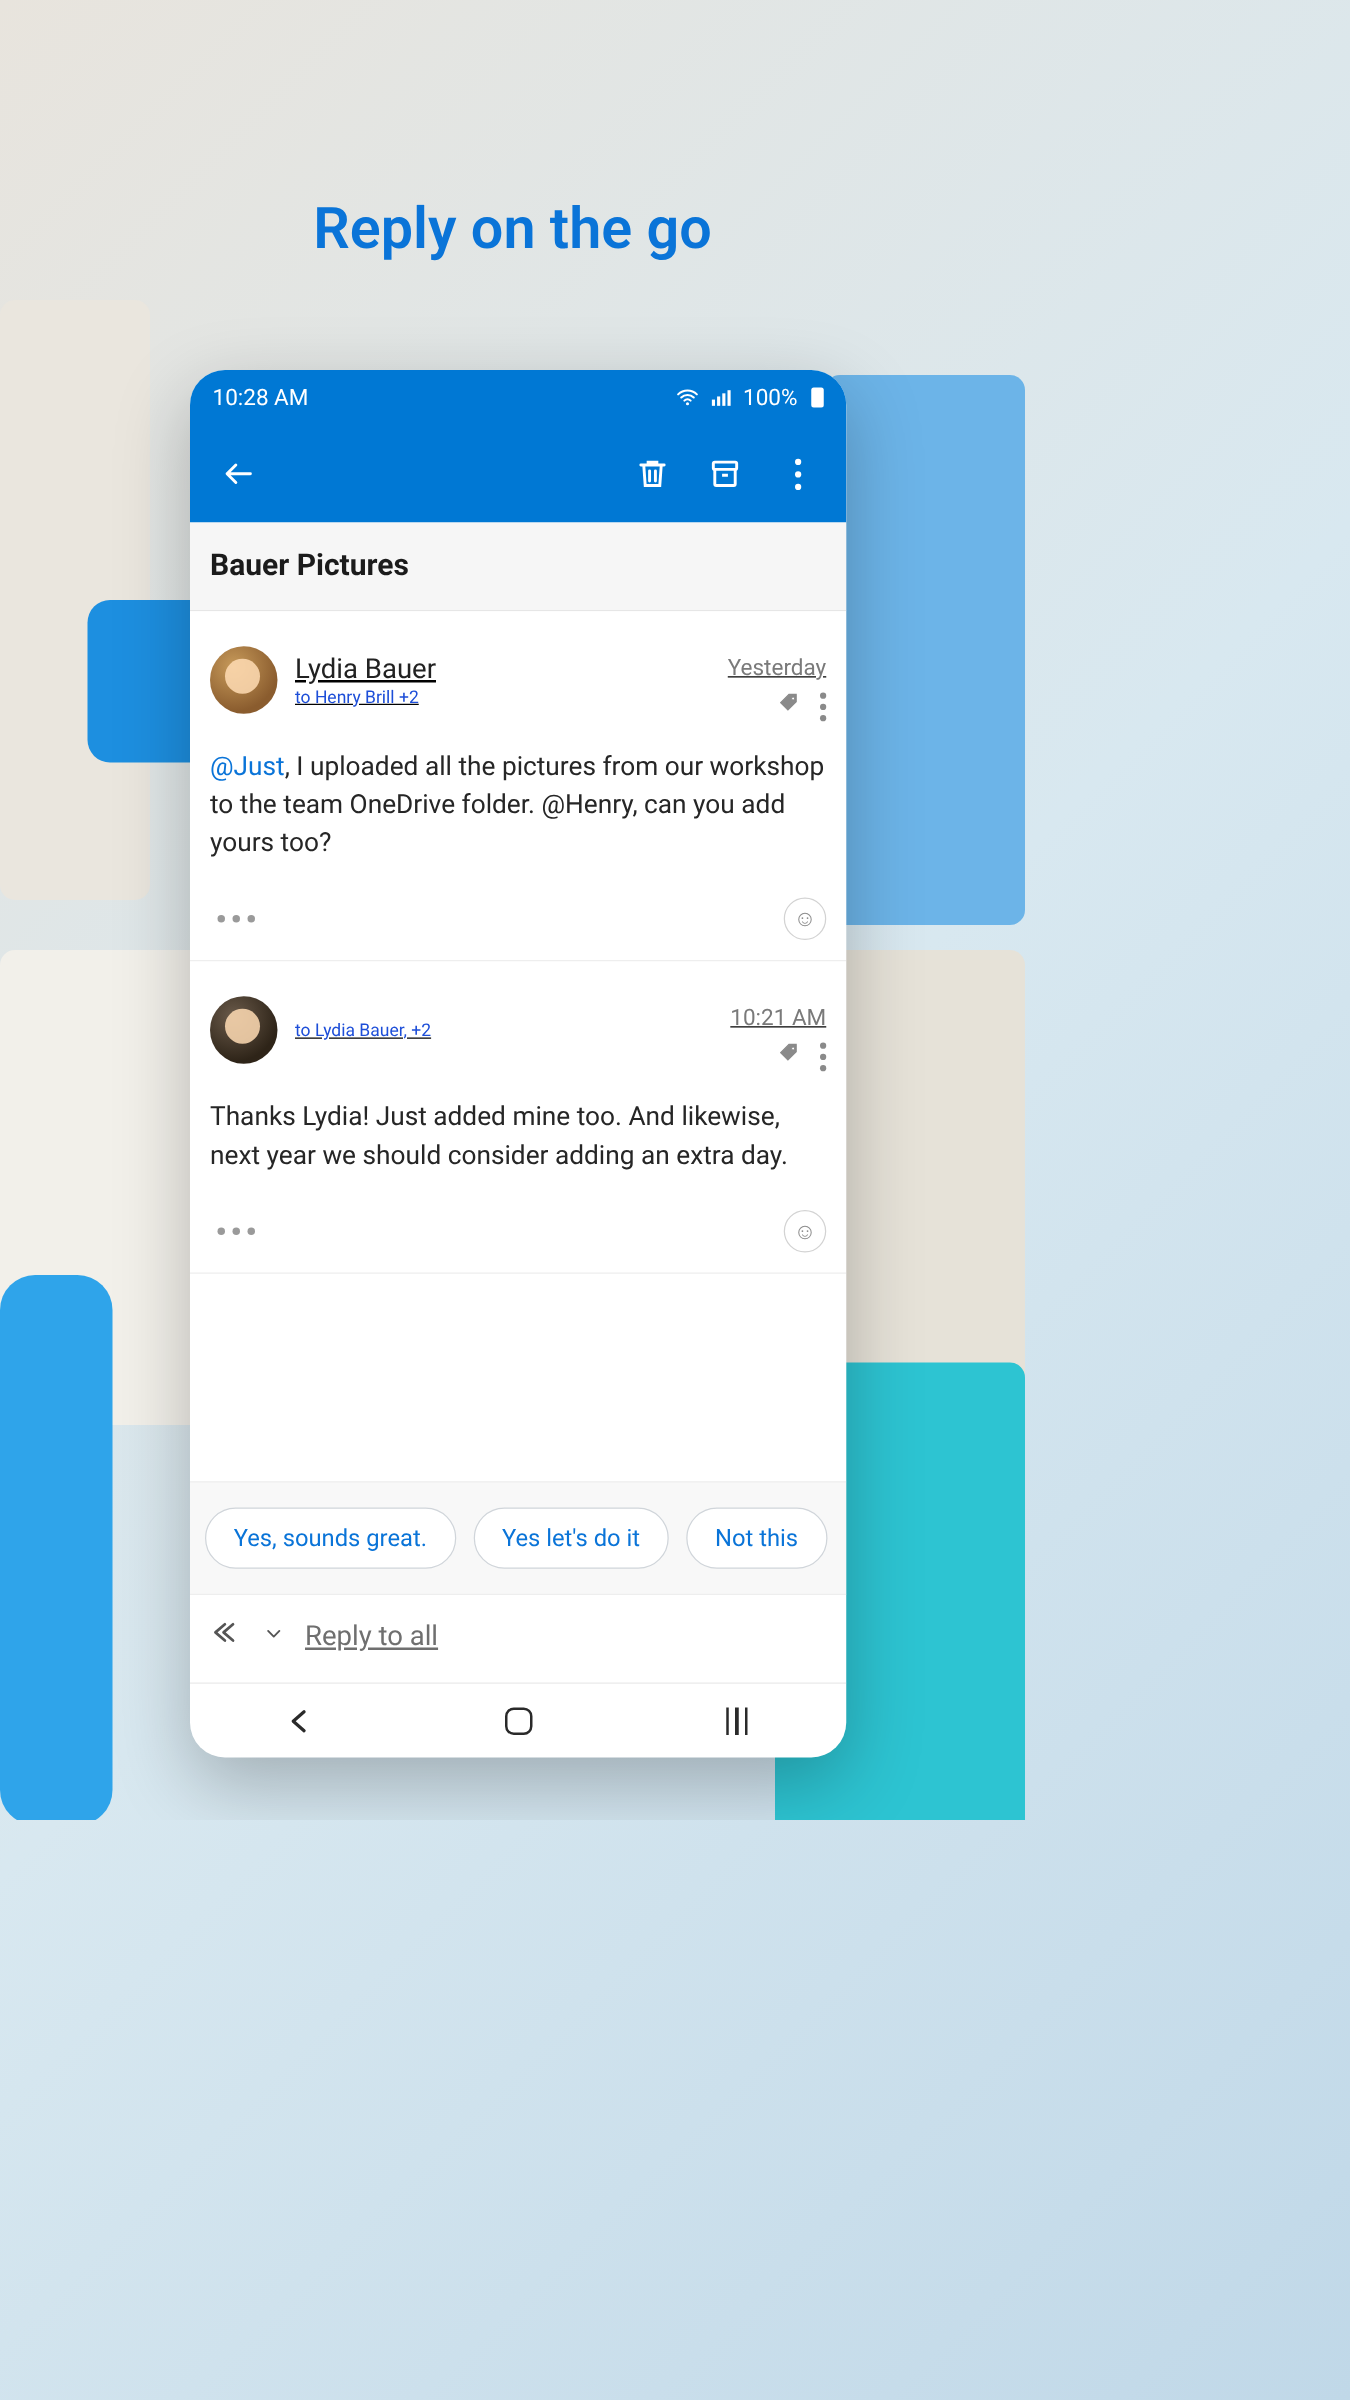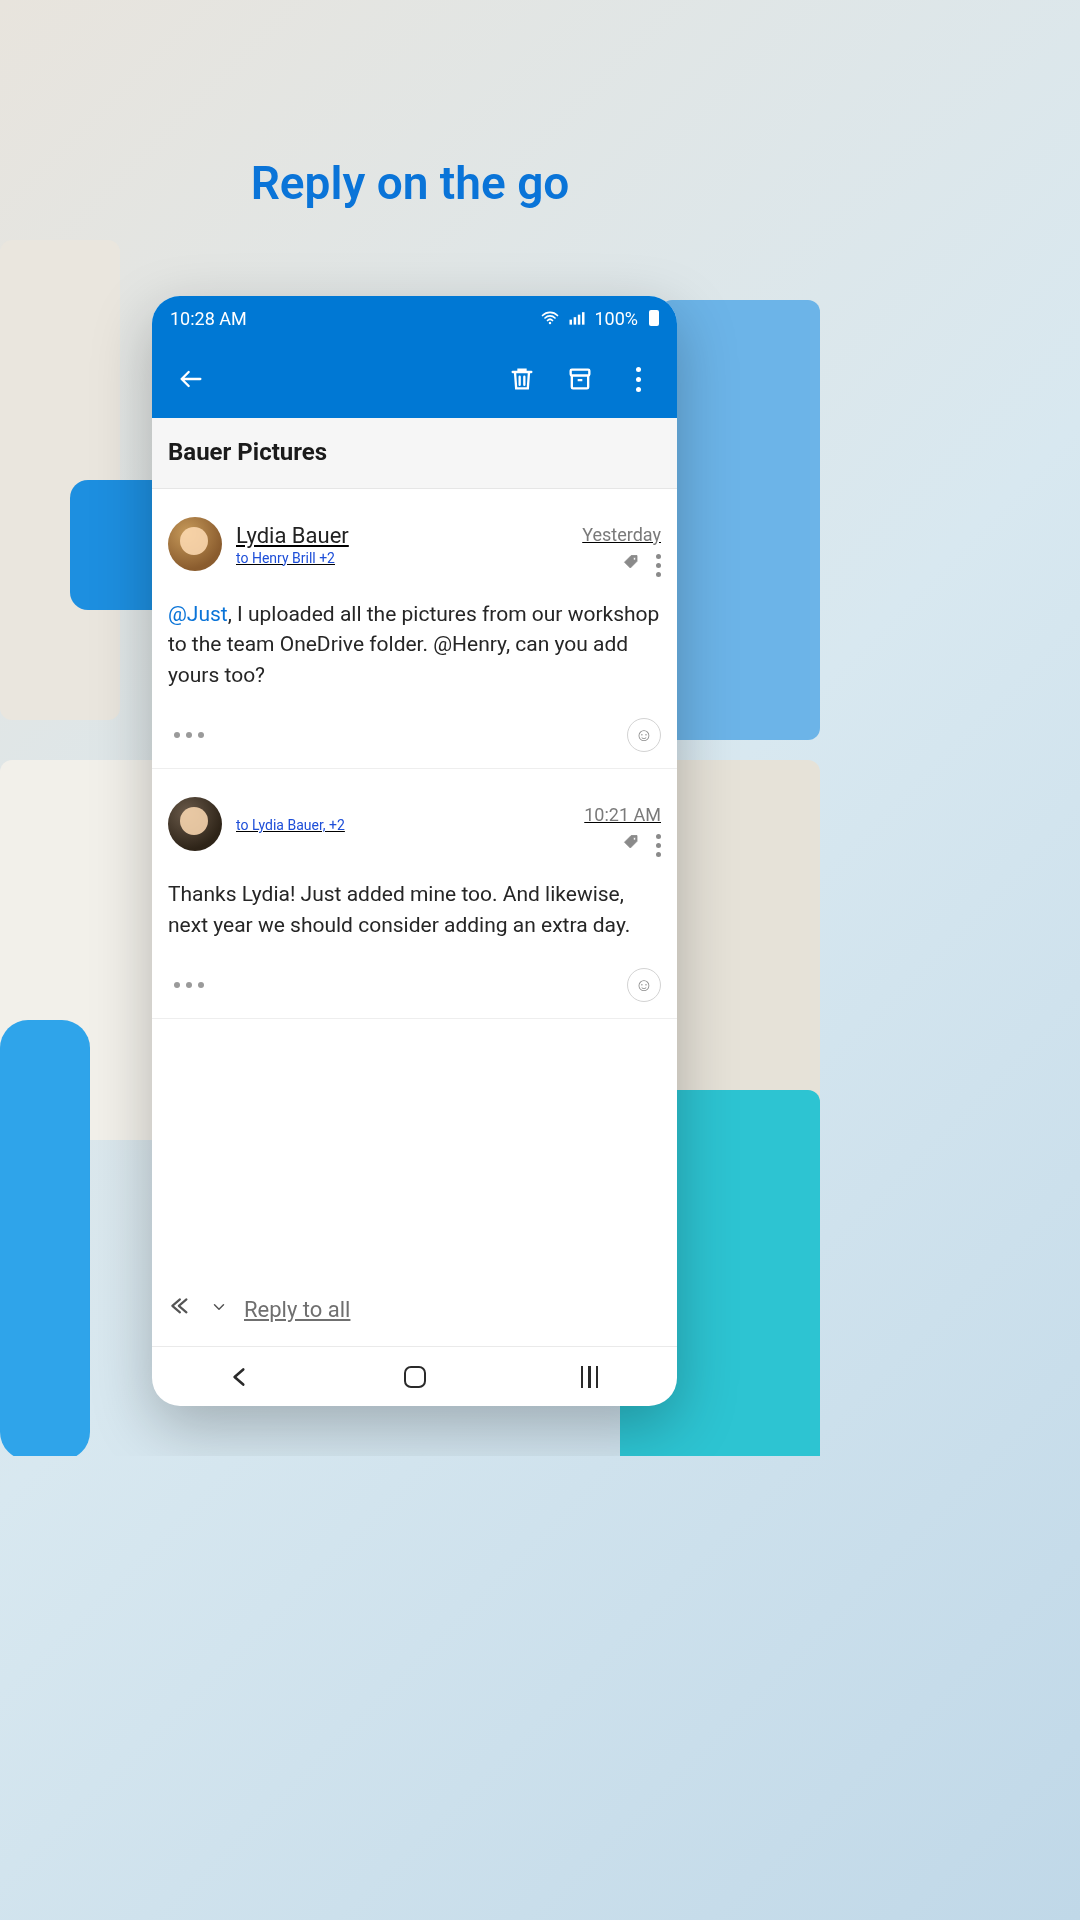--- a/index.html
+++ b/index.html
@@ -276,20 +276,25 @@
             <span></span>
             <span></span>
             <span></span>
           </div>
         <div class="react">☺</div>
       </div>
     </div>
 
   </div>
 
+  <div class="suggestions">
+    <div class="sugg-chip">Yes, sounds great.</div>
+    <div class="sugg-chip">Yes let's do it</div>
+    <div class="sugg-chip">Not this</div>
+  </div>
 
   <div class="reply-row">
     <span>
       <svg viewBox="0 0 24 24">
           <path d="M11 5l-7 6 7 6M17 5l-7 6 7 6" stroke-linecap="round" stroke-linejoin="round"></path>
         </svg>
     </span>
     <span class="chev-down">
       <svg viewBox="0 0 24 24">
           <path d="M6 9l6 6 6-6" stroke-linecap="round" stroke-linejoin="round"></path>

